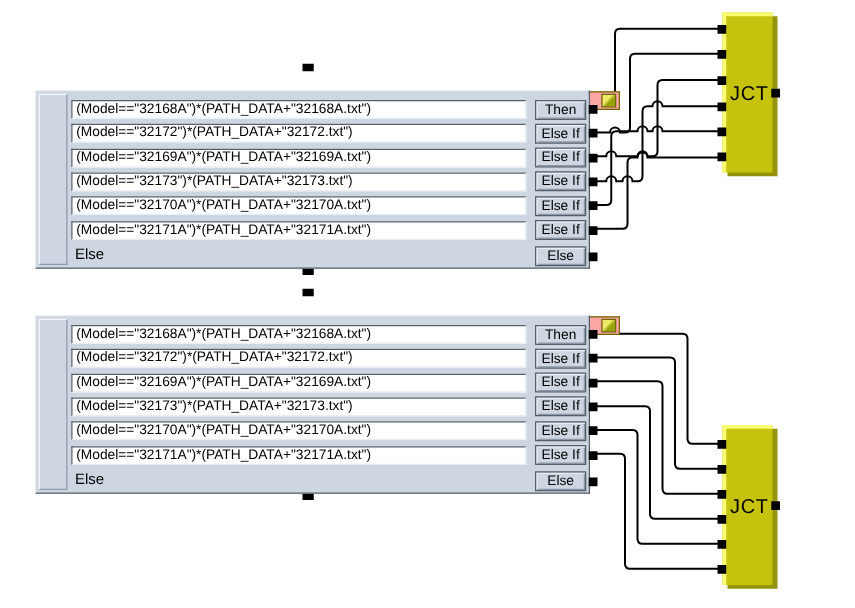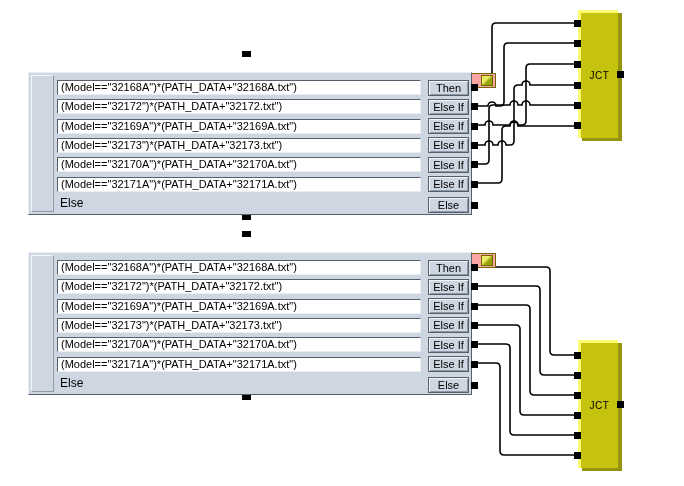--- a/index.html
+++ b/index.html
@@ -30,21 +30,21 @@
        box-shadow:inset 1px 1px 0 #f2f5f9, inset -1px -1px 0 #8d99a7;
        font-size:11px;line-height:14px;}
   .pin{position:absolute;left:442px;width:7px;height:7px;background:#000;}
   .nub{position:absolute;left:214px;width:9px;height:6px;background:#000;}
   .nub-top{top:-6px;}
   .nub-bottom{bottom:-5px;}
 
   .jct{position:absolute;background:#c6c30f;border-top:3px solid #fcfc72;border-left:3px solid #fcfc72;
        box-shadow:4px 3px 0 #96930c;box-sizing:border-box;
        display:flex;align-items:center;justify-content:center;}
-  .jctlabel{font-size:10px;letter-spacing:.5px;text-align:right;}
+  .jctlabel{font-size:16px;letter-spacing:.5px;text-align:right;}
   .jpin{position:absolute;width:7px;height:7px;background:#000;}
 </style>
 </head>
 <body>
 
 <div id="canvas">
   <svg id="wire-layer" width="684" height="486">
       <path d="M477,87 L488,87 Q492,87 492,83 L492,27 Q492,23 496,23 L578,23"></path>
       <path d="M477,106 L488,106 A4,4 0 0 1 496,106 L500,106 Q504,106 504,102 L504,47 Q504,43 508,43 L578,43"></path>
       <path d="M477,125 L485,125 A4,4 0 0 1 493,125 L510,125 A4,4 0 0 1 518,125 L522,125 Q526,125 526,121 L526,68 Q526,64 530,64 L578,64"></path>

